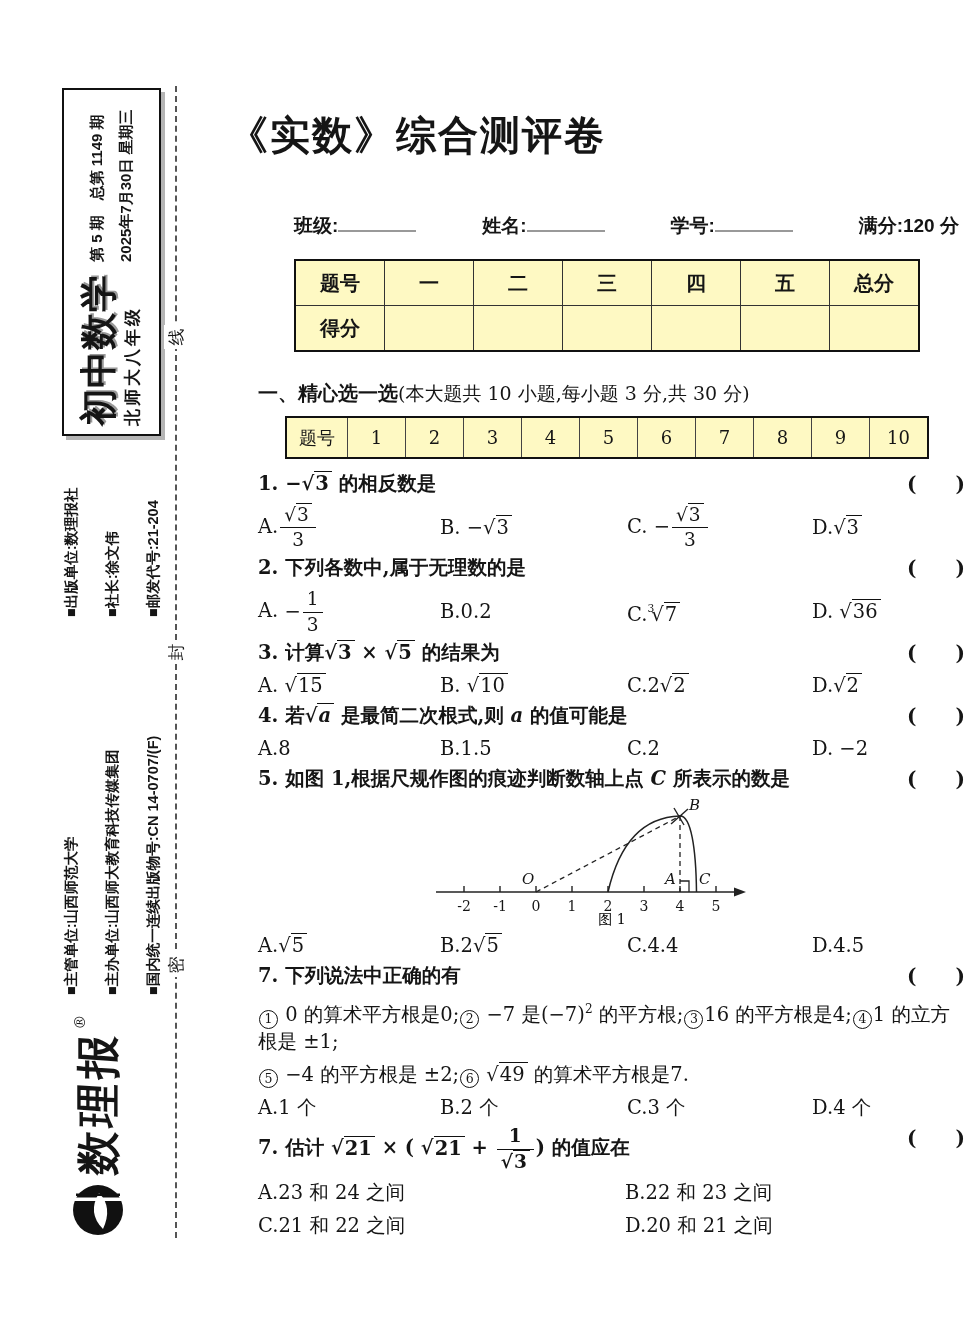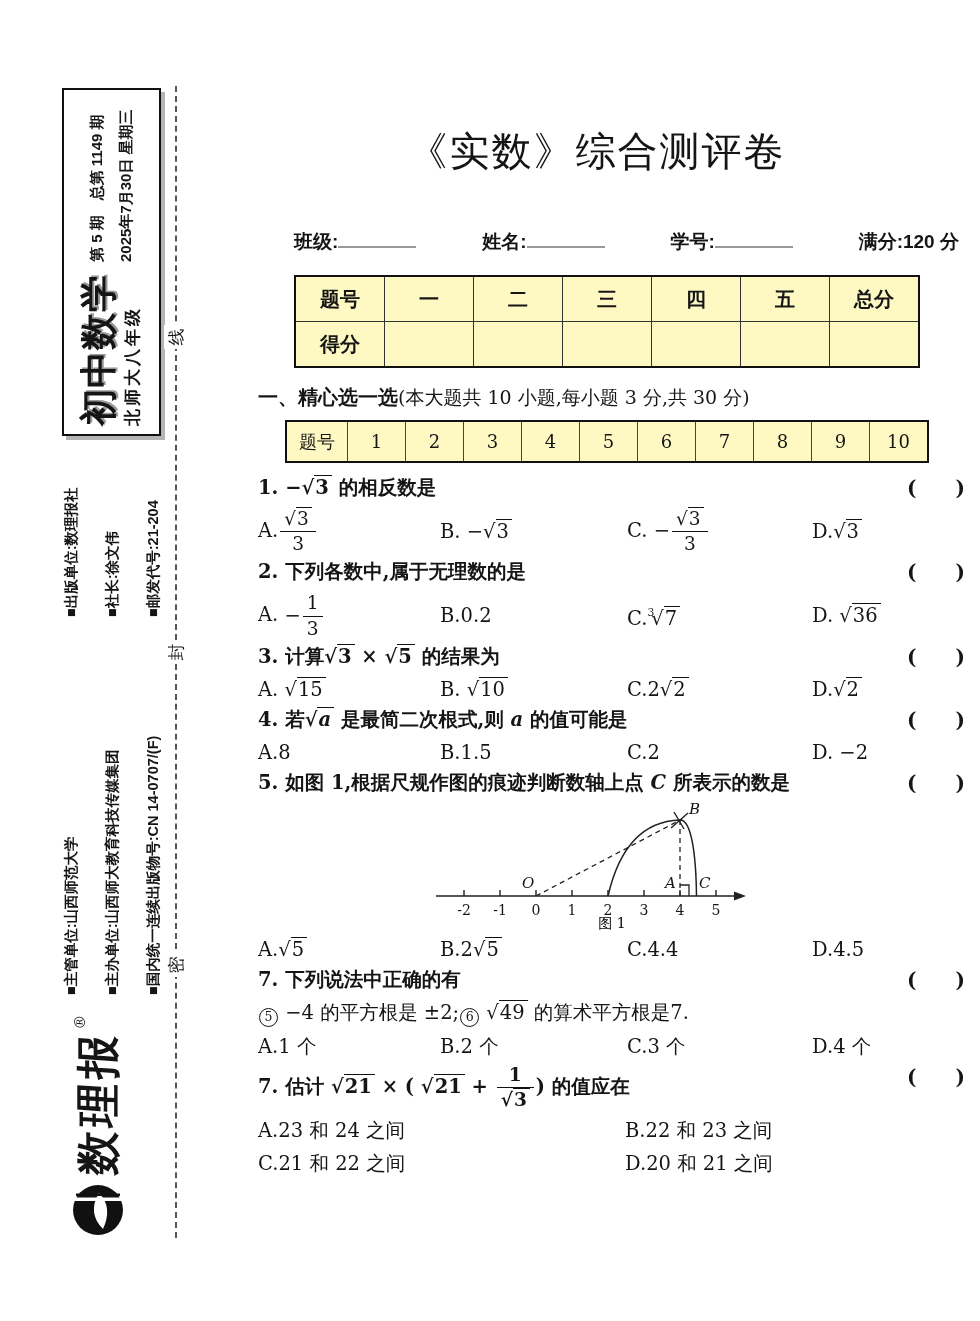--- a/index.html
+++ b/index.html
@@ -33,33 +33,33 @@
 
   #logoblock{position:absolute;left:52px;top:995px;width:92px;height:242px;}
   #logoblock .rot{position:absolute;left:0;top:242px;width:242px;height:92px;
                   display:flex;align-items:center;}
   .logo-text{font-size:44px;font-weight:900;letter-spacing:4px;margin-left:8px;
              font-family:"DejaVu Serif",serif;transform:skewX(-4deg);}
   .logo-reg{font-size:15px;vertical-align:28px;font-weight:400;letter-spacing:0;}
 
   
   #main{position:absolute;left:228px;top:100px;width:737px;}
-  #title{text-align:center;font-size:40px;font-weight:400;letter-spacing:2px;margin-top:24px;}
+  #title{text-align:left;font-size:40px;font-weight:700;letter-spacing:2px;margin-top:8px;}
 
   #inforow{display:flex;justify-content:space-between;margin:50px 6px 0 66px;
            font-size:19px;font-weight:700;align-items:flex-end;}
   #inforow .fld{white-space:nowrap;}
   .blank{display:inline-block;width:78px;border-bottom:2px solid #999;height:4px;}
 
   table{border-collapse:collapse;background:#fef9c3;}
   #scoretable{margin:20px 0 0 66px;}
   #scoretable td{border:1.6px solid #333;width:86px;height:42px;text-align:center;
                  font-size:20px;font-weight:700;}
   #scoretable{border:2.5px solid #111;}
-  #sechead{margin:16px 0 0 30px;font-size:20px;}
+  #sechead{margin:28px 0 0 30px;font-size:20px;}
   #sechead .hb{font-weight:900;}
   #sechead .hn{font-size:19px;}
 
   #anstable{margin:9px 0 0 57px;border:2.5px solid #111;}
   #anstable td{border:1.4px solid #444;height:37px;text-align:center;font-size:18px;}
   #anstable td.lbl{width:58px;}
   #anstable td.num{width:55px;}
 
   
   #questions{margin:12px 0 0 30px;width:707px;font-size:19.5px;line-height:26px;}
@@ -333,20 +333,21 @@
     </div>
 
     <div class="q">
       <div class="qrow">
             <div class="qstem">7. 下列说法中正确的有</div>
         <div class="paren">
               <span>(</span>
               <span>)</span>
             </div>
           </div>
+      <div class="qnote"><span class="circ">1</span> 0 的算术平方根是0;<span class="circ">2</span> −7 是(−7)<sup class="sp">2</sup> 的平方根;<span class="circ">3</span>16 的平方根是4;<span class="circ">4</span>1 的立方根是 ±1;</div>
       <div class="qnote"><span class="circ">5</span> −4 的平方根是 ±2;<span class="circ">6</span> <span class="sq">√<span class="rd">49</span></span> 的算术平方根是7.</div>
       <div class="opts">
         <span class="opt"><span>A.</span><span>1 个</span></span>
         <span class="opt"><span>B.</span><span>2 个</span></span>
         <span class="opt"><span>C.</span><span>3 个</span></span>
         <span class="opt"><span>D.</span><span>4 个</span></span>
       </div>
     </div>
 
     <div class="q">

